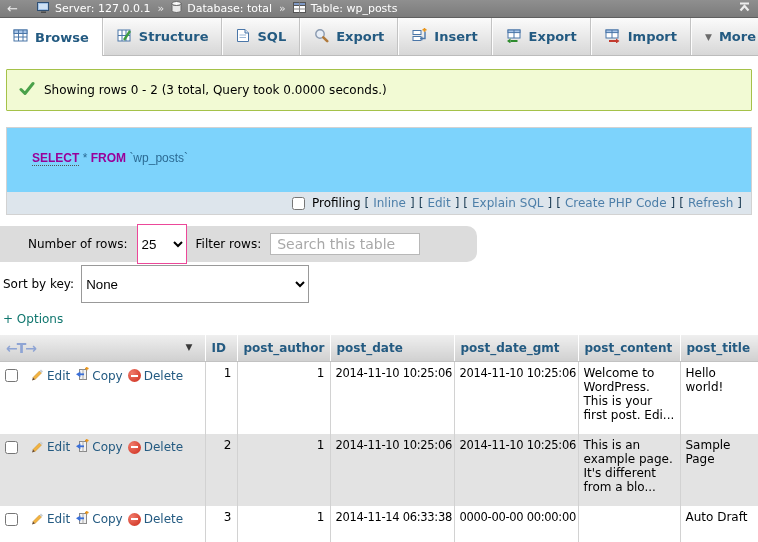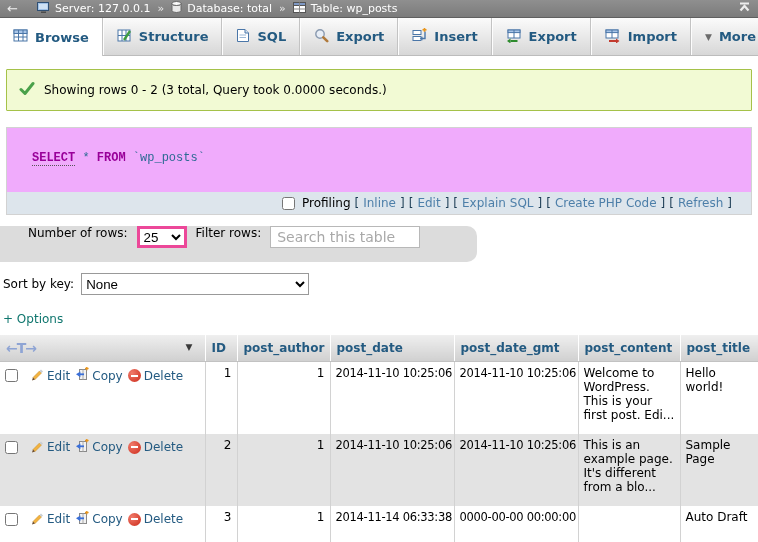--- a/index.html
+++ b/index.html
@@ -37,50 +37,50 @@
   .tab .tri { font-size: 9px; color: #6b6b6b; }
   
   .success {
     margin: 13px 6px 0 6px; height: 42px;
     background: #f2fad4; border: 1px solid #a5c249; border-radius: 1px;
     display: flex; align-items: center; gap: 9px; padding: 0 12px;
   }
   
   .querybox { margin: 16px 6px 0 6px; border: 1px solid #d2d2d2; }
   .sqlarea {
-    background: #f0abfc; height: 64px; padding: 23px 0 0 25px;
-    font-family: Liberation Mono, monospace; font-size: 12px;
+    background: #7dd3fc; height: 64px; padding: 23px 0 0 25px;
+    font-family: Liberation Sans, sans-serif; font-size: 12px;
   }
   .kw { color: #990099; font-weight: bold; }
   .kw.help { border-bottom: 1px dotted #555; }
   .star { color: #2b6a93; }
   .ident { color: #2b6a93; }
   .profilingbar {
     background: #dde5ec; height: 22px; display: flex; align-items: center;
-    justify-content: flex-end; gap: 4px; padding: 0 19px; font-size: 12px;
+    justify-content: flex-end; gap: 4px; padding: 0 9px; font-size: 12px;
   }
   .profilingbar a { color: #4d7fa9; text-decoration: none; }
   .profilingbar .br { color: #1c3d55; }
   .profilingbar input { margin-right: 3px; }
   
   .rowsbar {
     margin-top: 11px; width: 477px; height: 36px; background: #dcdcdc;
-    border-radius: 0 10px 10px 0; display: flex; gap: 9px;
+    border-radius: 0 10px 10px 0; display: flex; align-items: center; gap: 9px;
     padding-left: 28px;
   }
-  .rowsbar select { width: 50px; height: 22px; border: 3px solid #ec4899; background: #fff; }
+  .rowsbar select { width: 50px; height: 40px; border: 1px solid #ec4899; background: #fff; }
   .rowsbar .filterlabel { }
   .rowsbar input {
     width: 150px; height: 22px; border: 1px solid #b8b8b8; padding: 2px 6px;
     font-family: inherit; font-size: 14px; color: #444;
   }
   .rowsbar input::placeholder { color: #a8a8a8; }
   
   .sortrow { margin: 10px 0 0 3px; height: 24px; display: flex; align-items: center; gap: 7px; }
-  .sortrow select { width: 228px; height: 22px; border: 1px solid #999; background: #fff; }
+  .sortrow select { width: 228px; height: 38px; border: 1px solid #999; background: #fff; }
   
   .options {
     display: inline-block; margin: 16px 0 9px 3px; color: #0f766e;
     text-decoration: none; font-size: 12px;
   }
   
   table.data { border-collapse: collapse; table-layout: fixed; width: 758px; font-size: 12px; }
   table.data th {
     background: linear-gradient(#efefef, #d0d0d0);
     color: #235a81; font-weight: bold; text-align: left;

